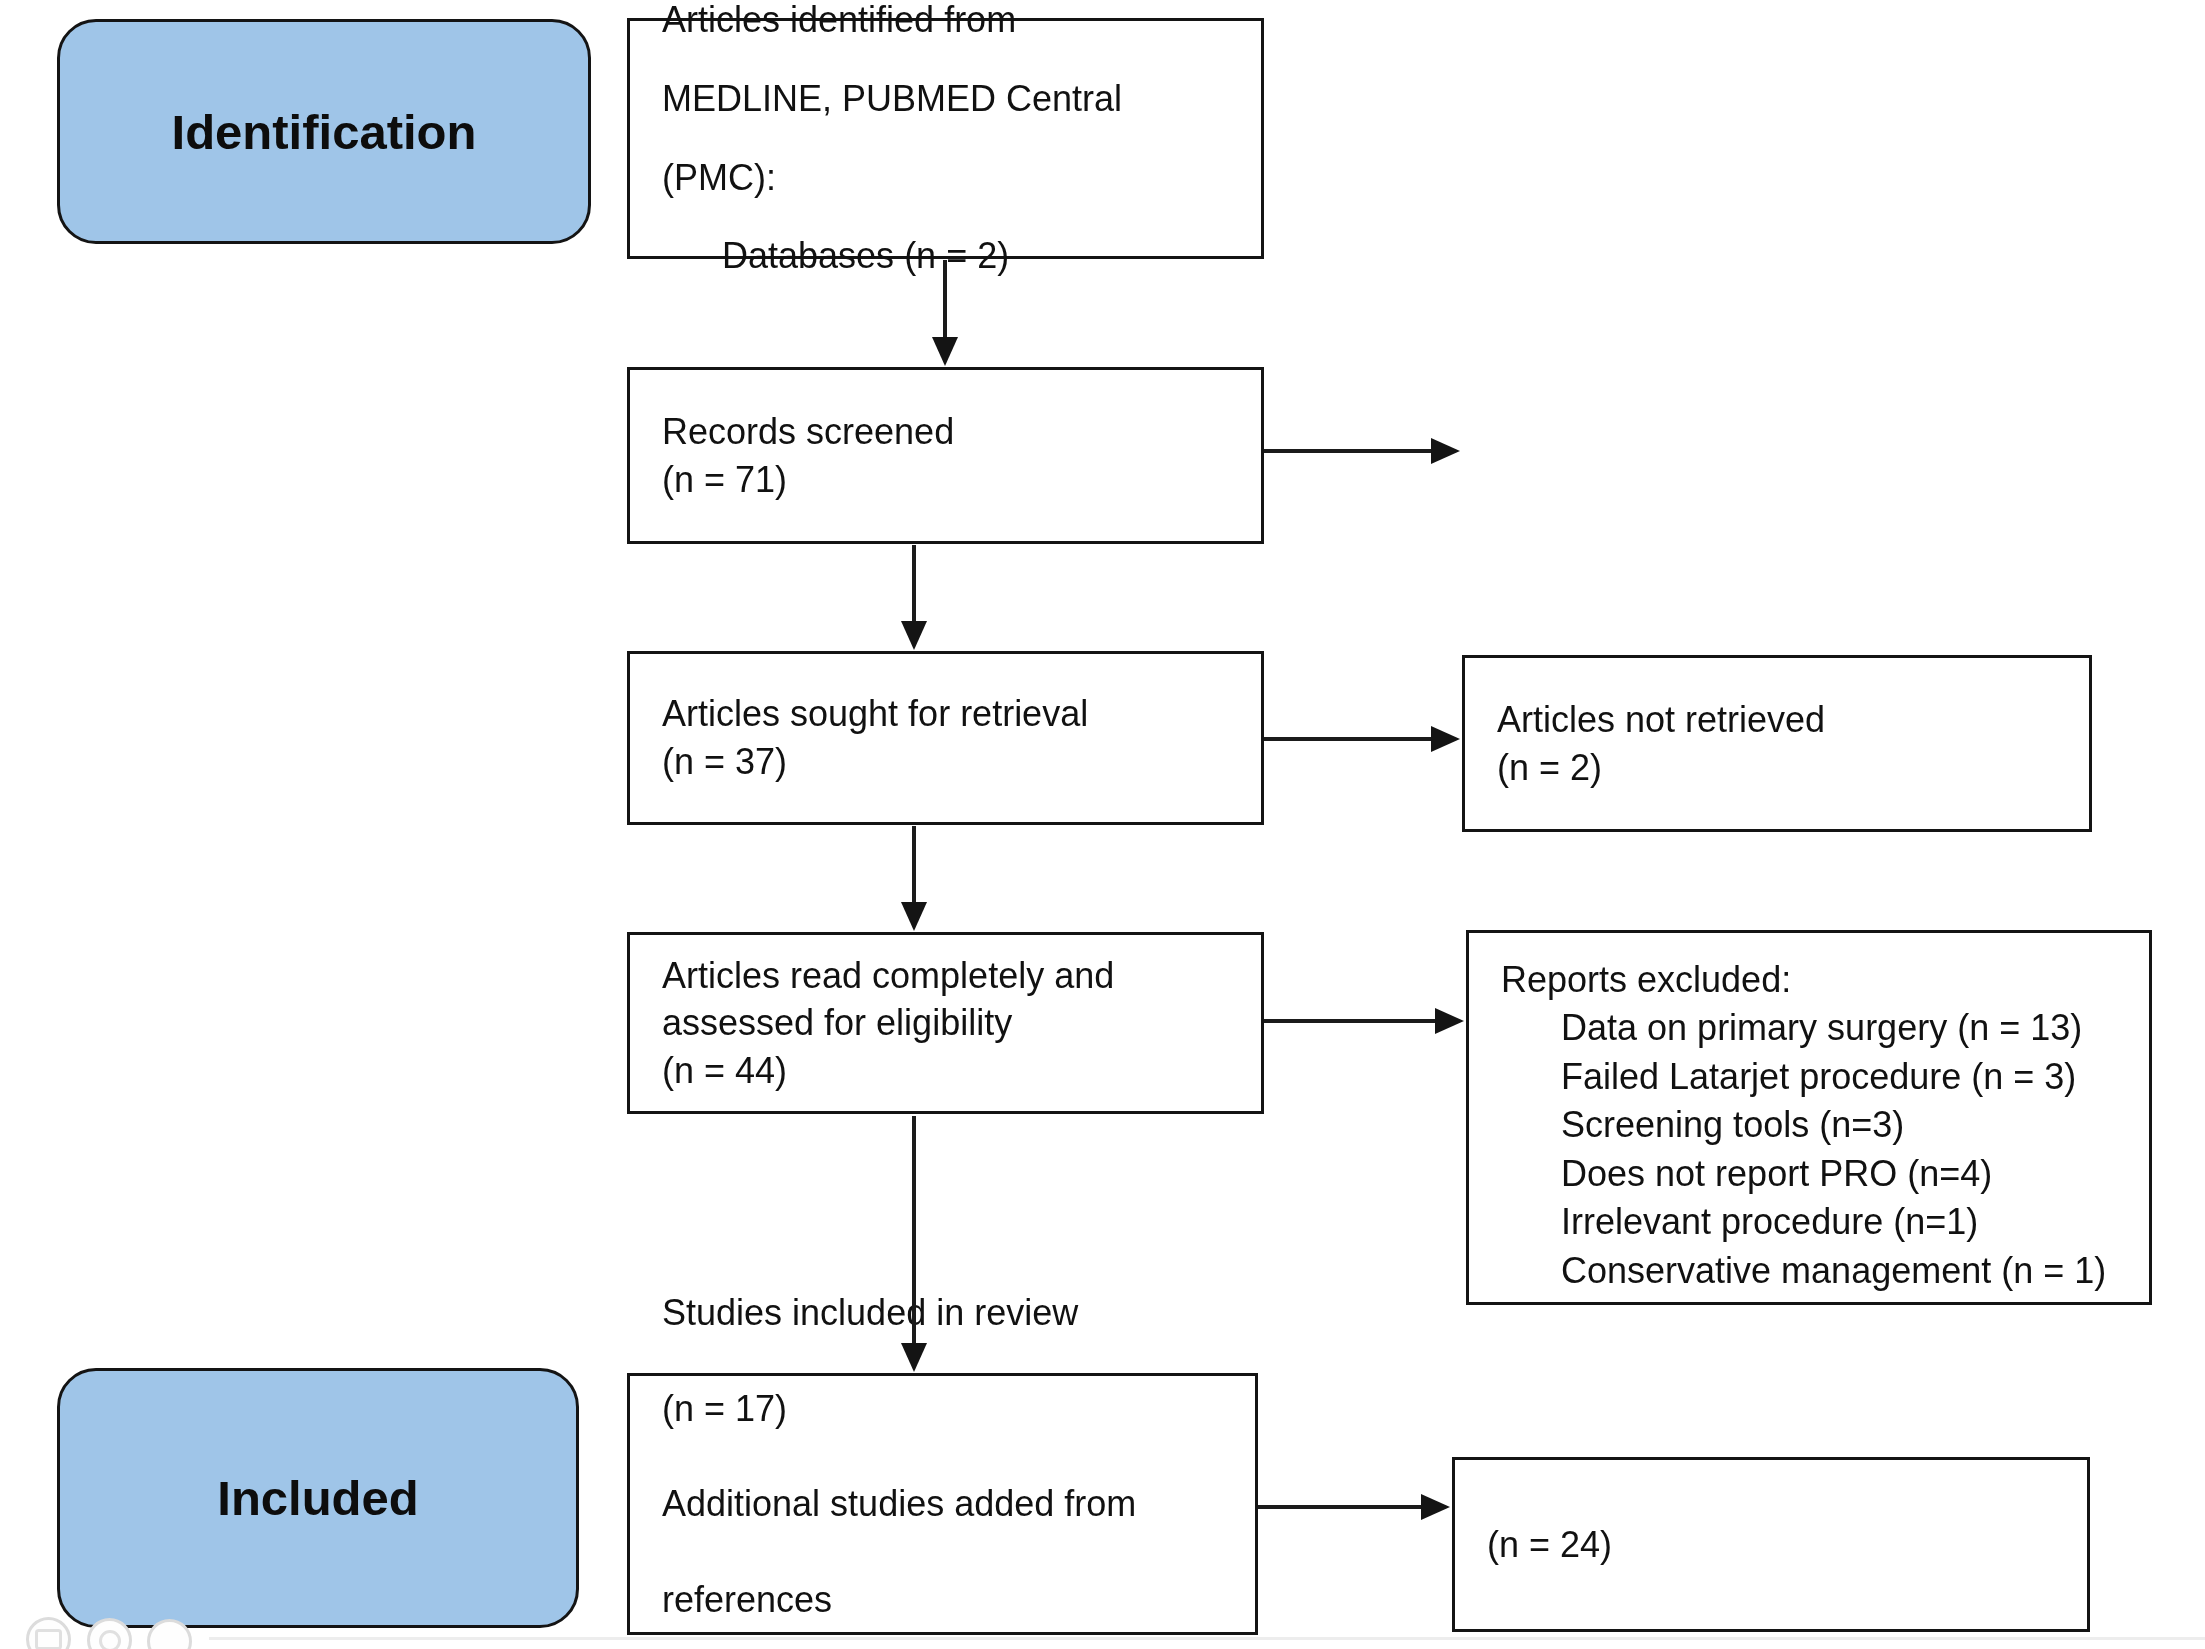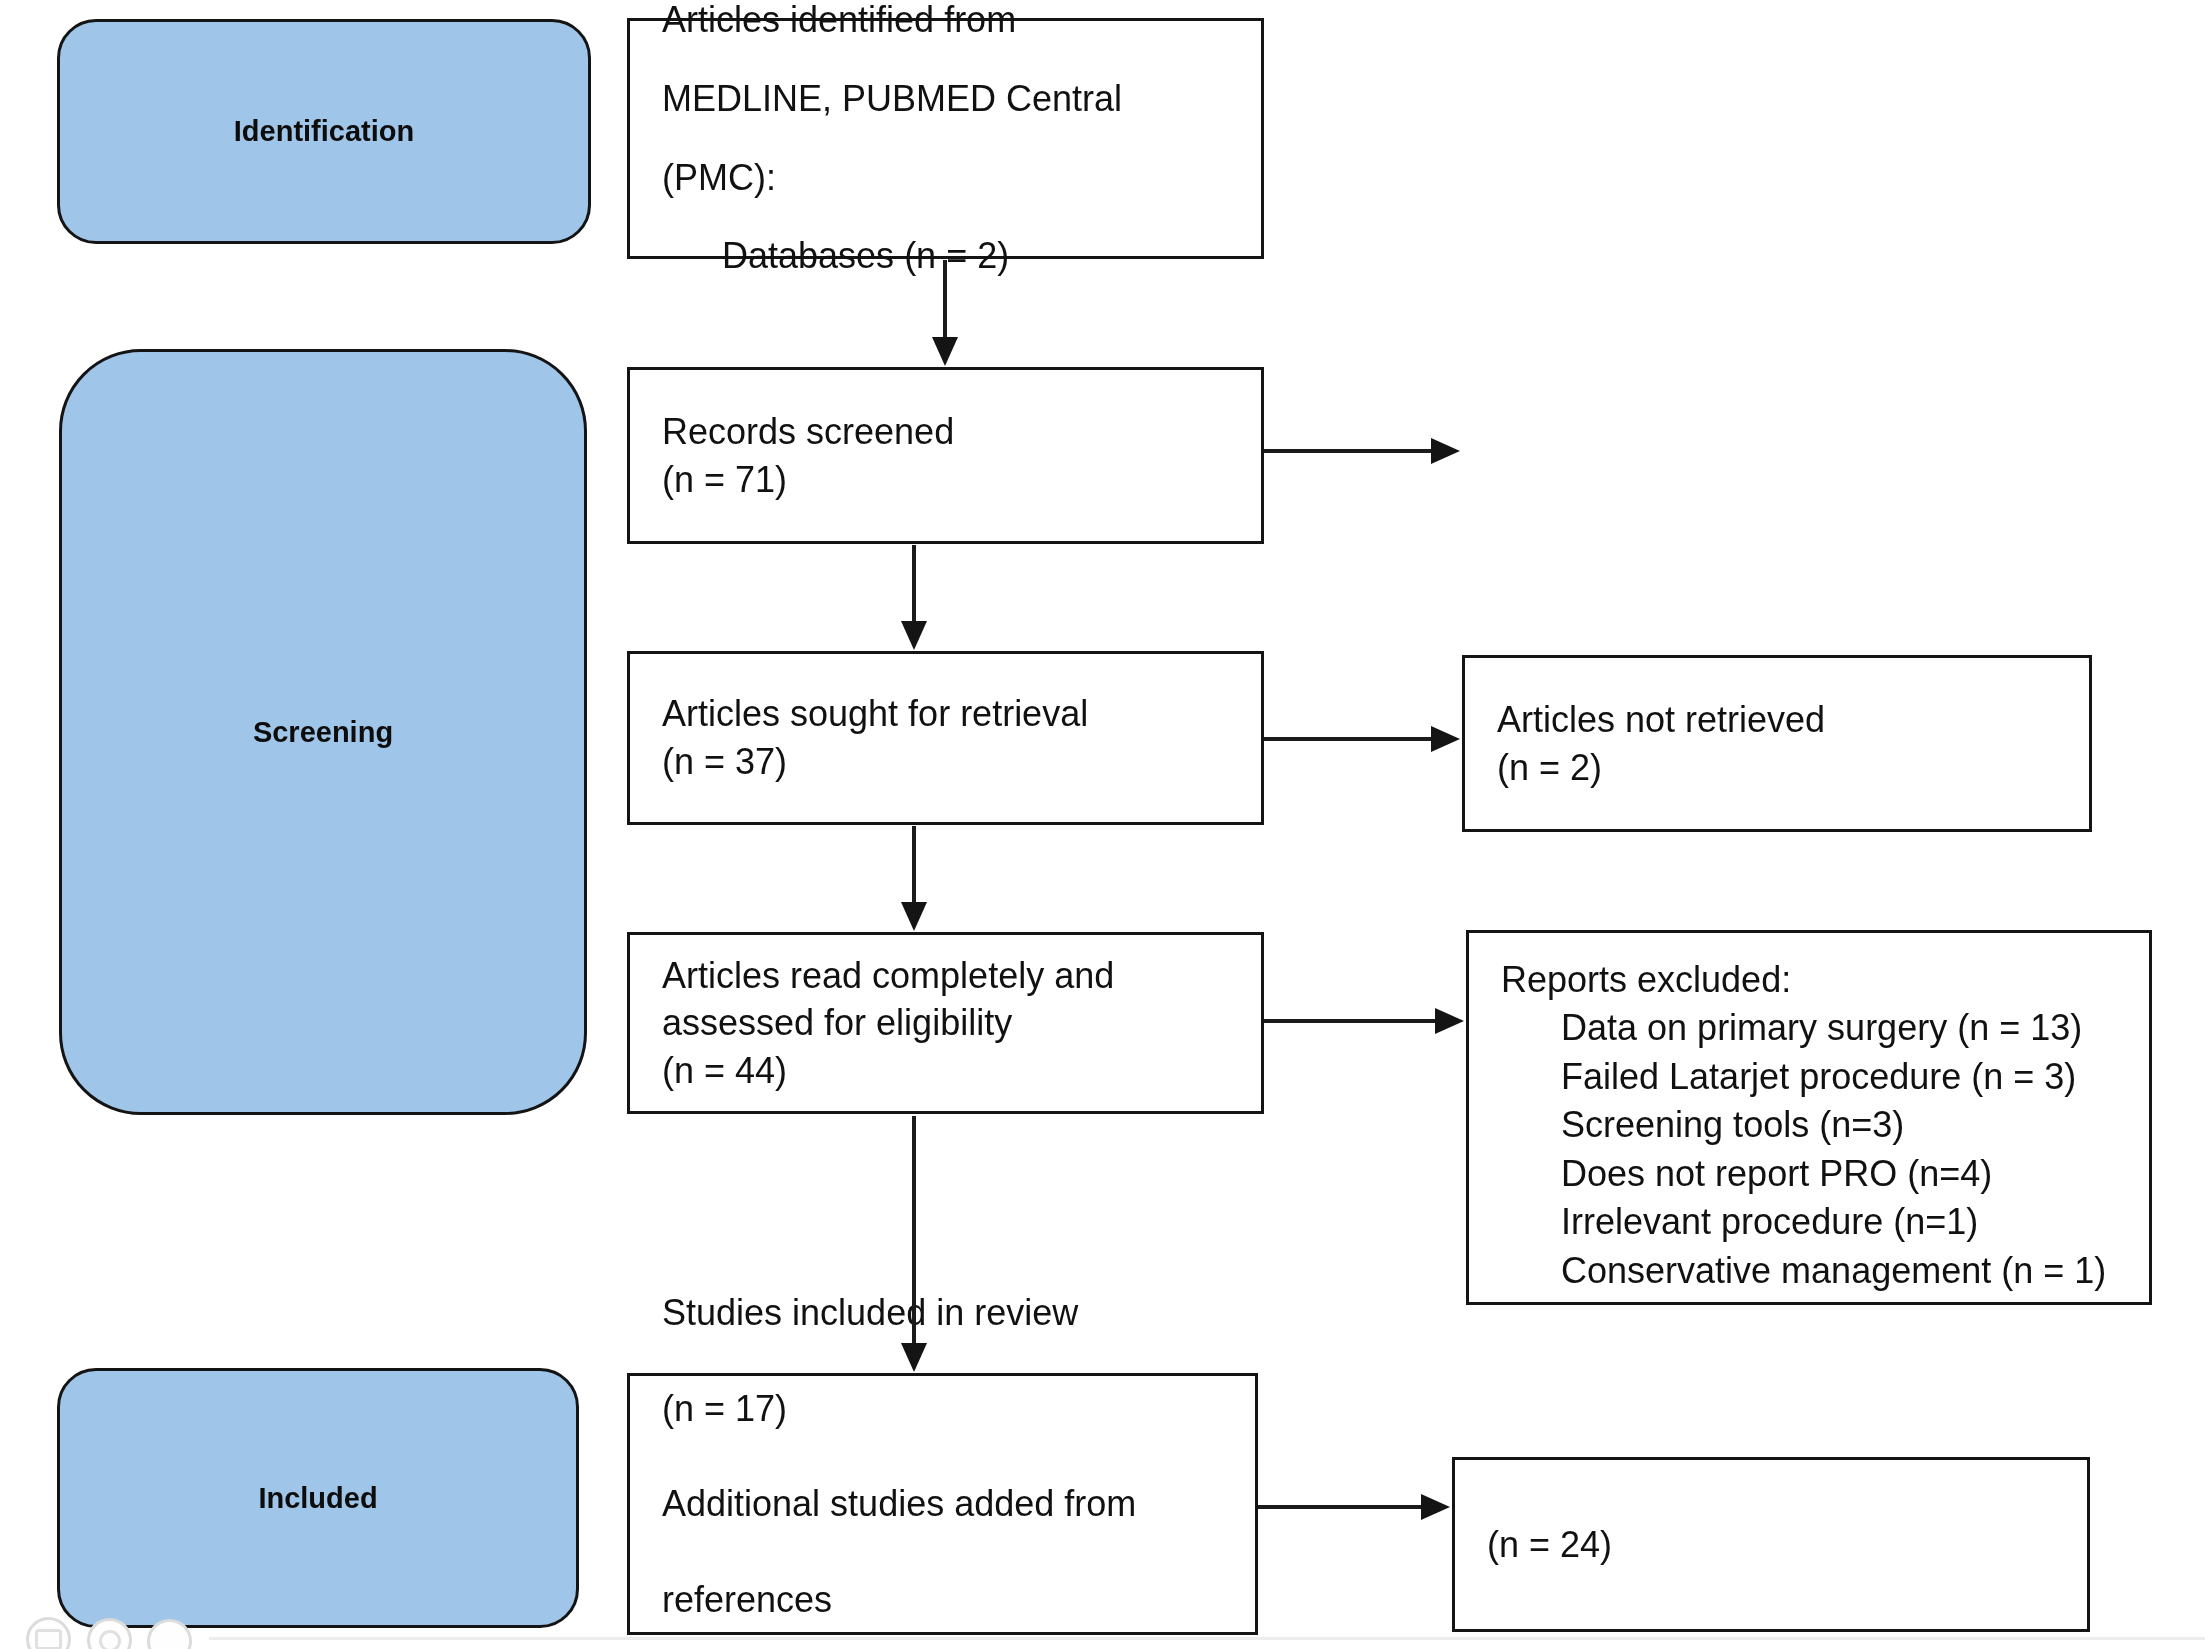--- a/index.html
+++ b/index.html
@@ -3,21 +3,21 @@
 <meta charset="utf-8">
 <style>
   html,body { margin:0; padding:0; background:#ffffff; }
   #canvas {
     position:relative; width:2205px; height:1650px; overflow:hidden;
     font-family:"Liberation Sans", sans-serif; color:#111; background:#ffffff;
   }
   .stage {
     position:absolute; background:#9fc5e8; border:3.1px solid #141414;
     box-sizing:border-box; display:flex; align-items:center; justify-content:center;
-    font-weight:bold; font-size:29px; color:#0d0d0d;
+    font-weight:bold; font-size:49px; color:#0d0d0d;
   }
   .box {
     position:absolute; background:#ffffff; border:3.7px solid #141414;
     box-sizing:border-box; display:flex; flex-direction:column;
     font-size:36px; line-height:1.32; padding-left:32px; padding-right:15px;
   }
   .box .line { white-space:pre-wrap; }
   .v-center { justify-content:center; }
   .v-top    { justify-content:flex-start; }
   .varrow {
@@ -43,23 +43,20 @@
 </style>
 </head>
 <body>
 
 <div id="canvas">
 
   <div class="stage" style="left:57px; top:19px; width:534px; height:225px; border-radius:39px;">
     <span>Identification</span>
   </div>
 
-  <div class="stage" style="left:59px; top:349px; width:528px; height:766px; border-radius:82px;">
-    <span>Screening</span>
-  </div>
 
   <div class="stage" style="left:57px; top:1368px; width:522px; height:260px; border-radius:39px;">
     <span>Included</span>
   </div>
 
   <div class="box v-center" style="left:627px; top:17.5px; width:637px; height:241px;gap:31px;">
       <div class="line">Articles identified from</div>
       <div class="line">MEDLINE, PUBMED Central</div>
       <div class="line">(PMC):</div>
       <div class="line">      Databases (n = 2)</div>

